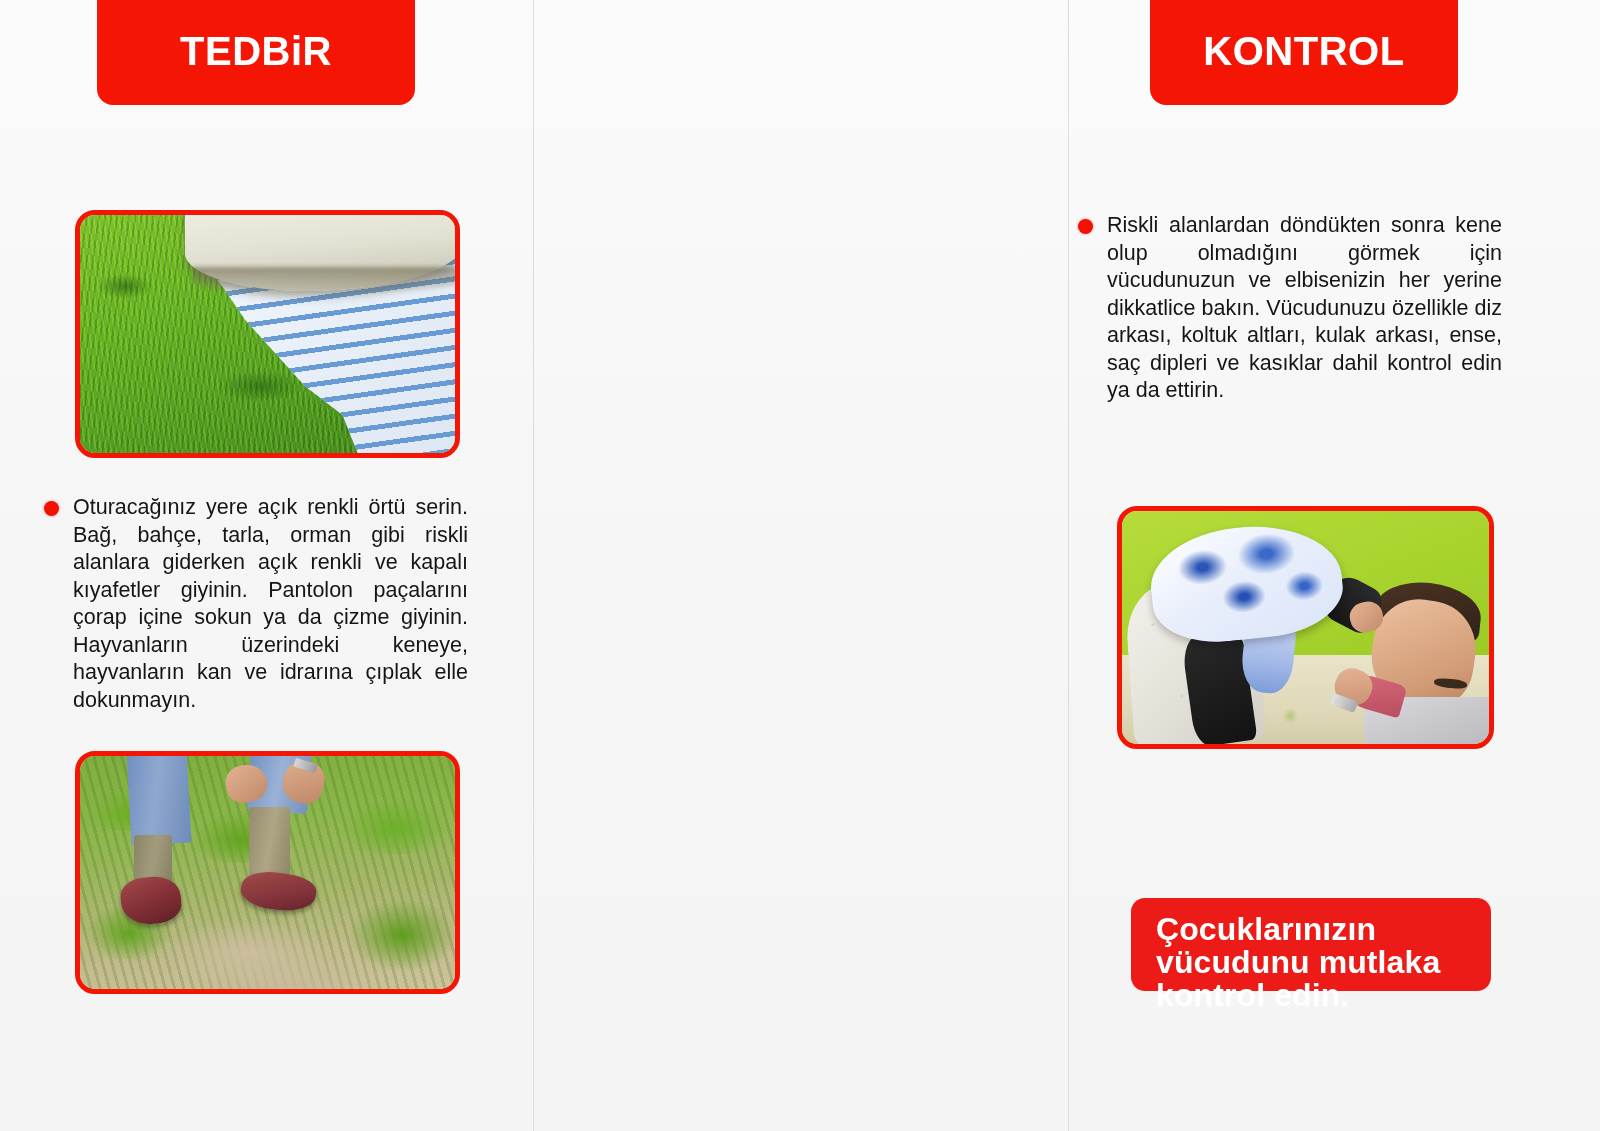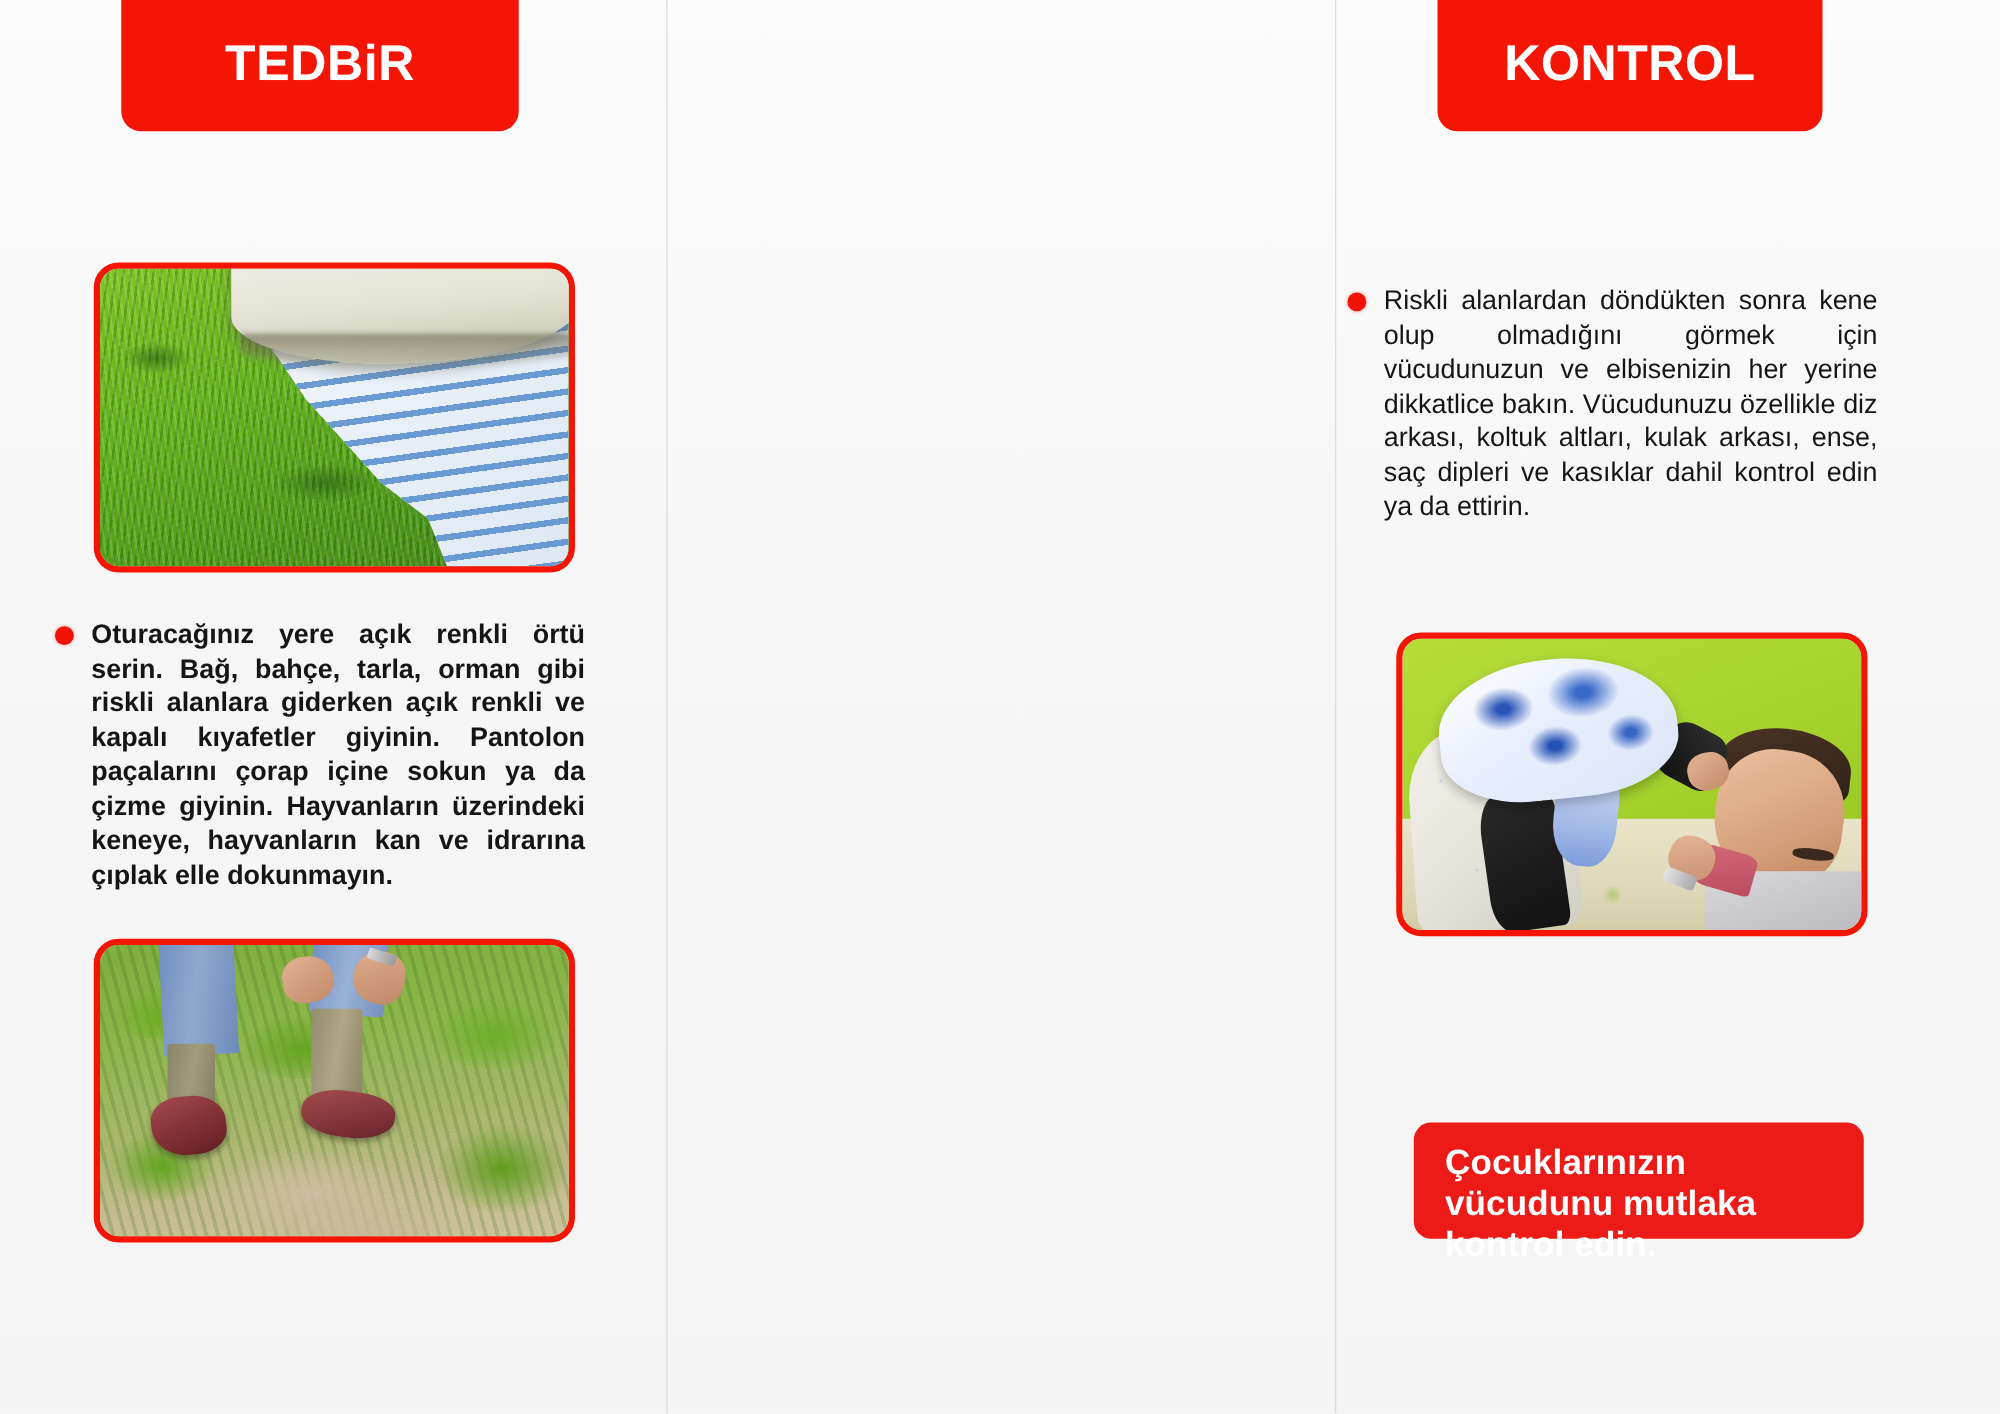--- a/index.html
+++ b/index.html
@@ -290,37 +290,37 @@
   }
   .bullet-text {
     margin-left: 14px;
     font-size: 21.5px;
     line-height: 27.5px;
     color: #151515;
     text-align: justify;
     text-justify: inter-word;
   }
 
-  .blk-1 { left: 44px;  top: 494px; width: 424px; font-weight: bold; }
+  .blk-1 { left: 44px;  top: 494px; width: 424px; }
   .blk-1 .bullet-text { width: 395px; }
 
-  .blk-2 { left: 560px; top: 212px; width: 424px; margin-top: 15px; }
+  .blk-2 { left: 560px; top: 212px; width: 424px; }
   .blk-2 .bullet-text { width: 395px; }
 
   
   .callout {
     position: absolute;
     left: 613px;
     top: 898px;
     width: 360px;
     height: 93px;
     background: #ed1b17;
     border-radius: 14px;
     color: #ffffff;
-    font-size: 28px;
+    font-size: 32px;
     font-weight: bold;
     line-height: 33px;
     padding: 15px 0 0 25px;
     letter-spacing: .1px;
   }
 </style>
 </head>
 <body>
 
 <div class="page">

